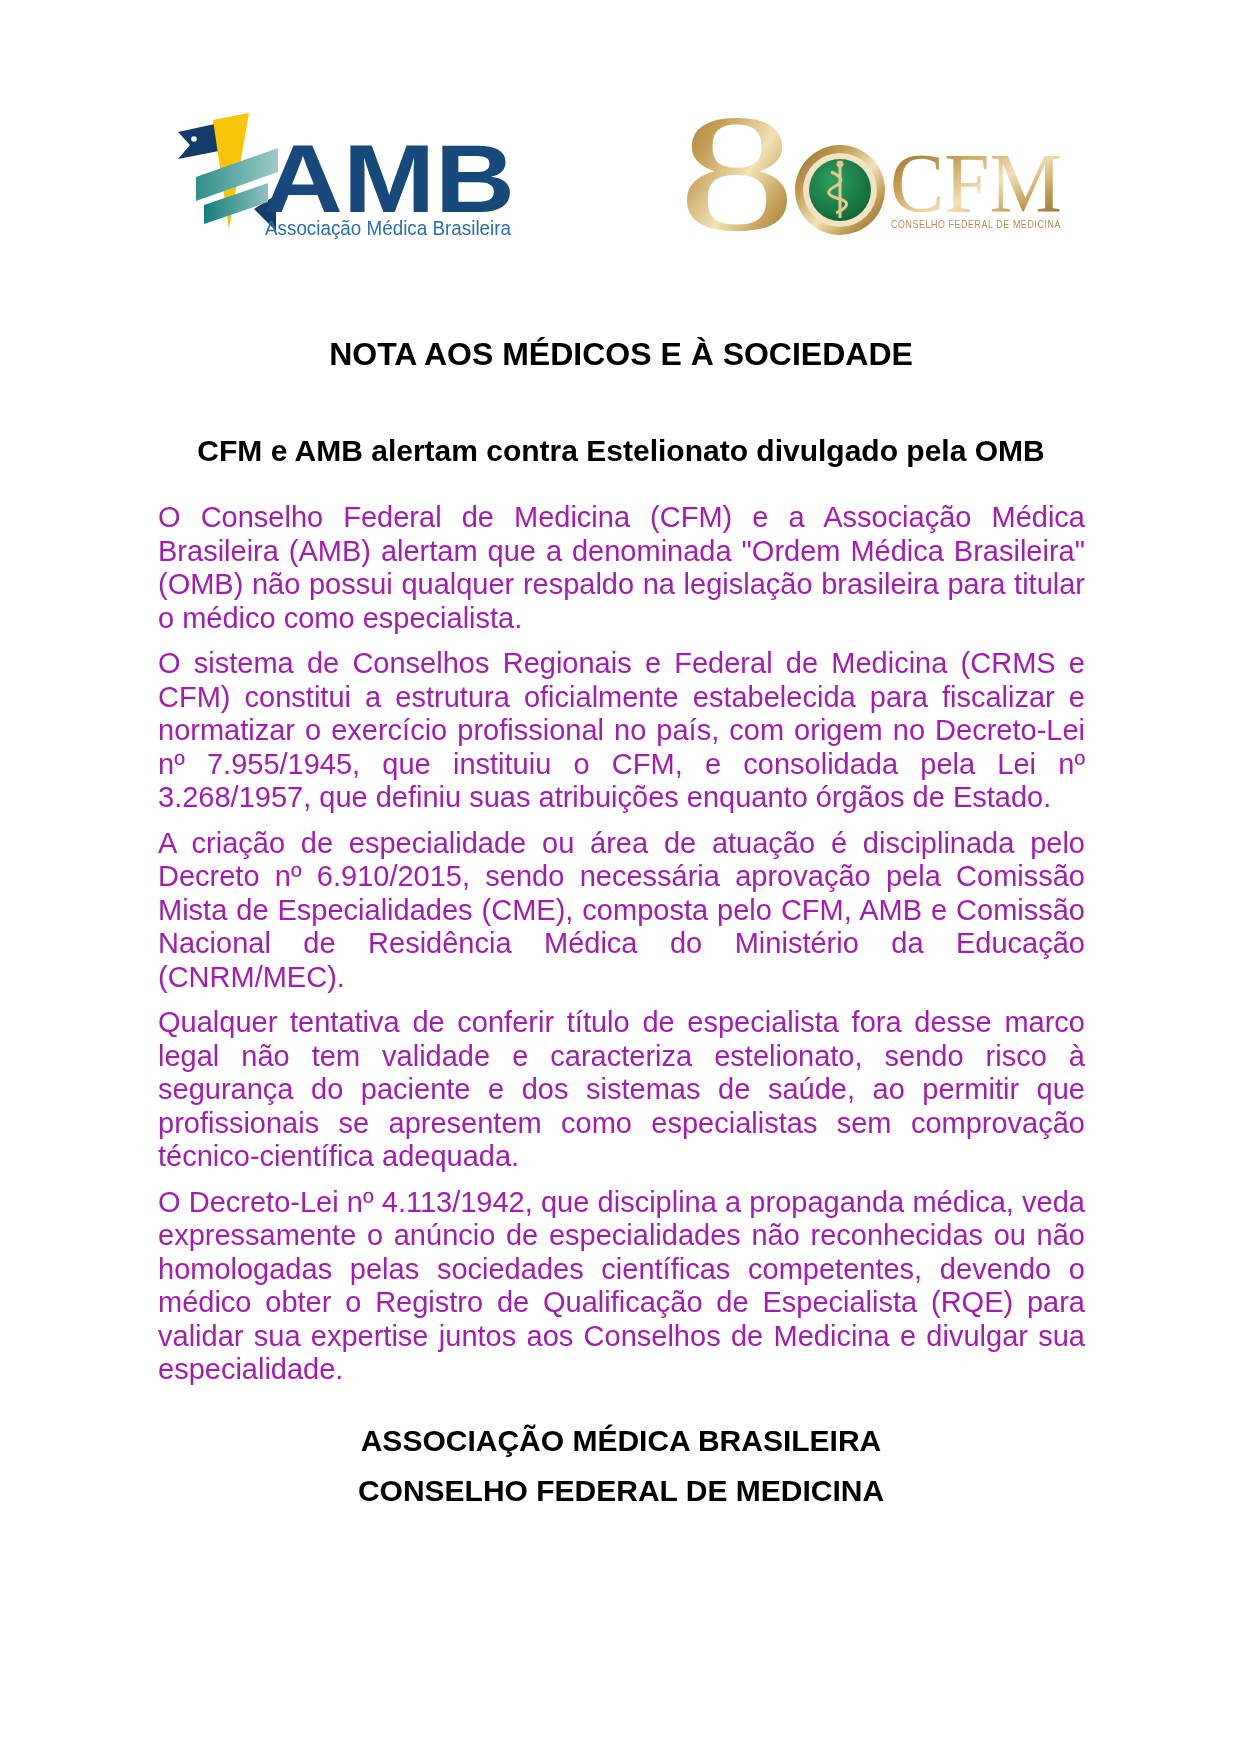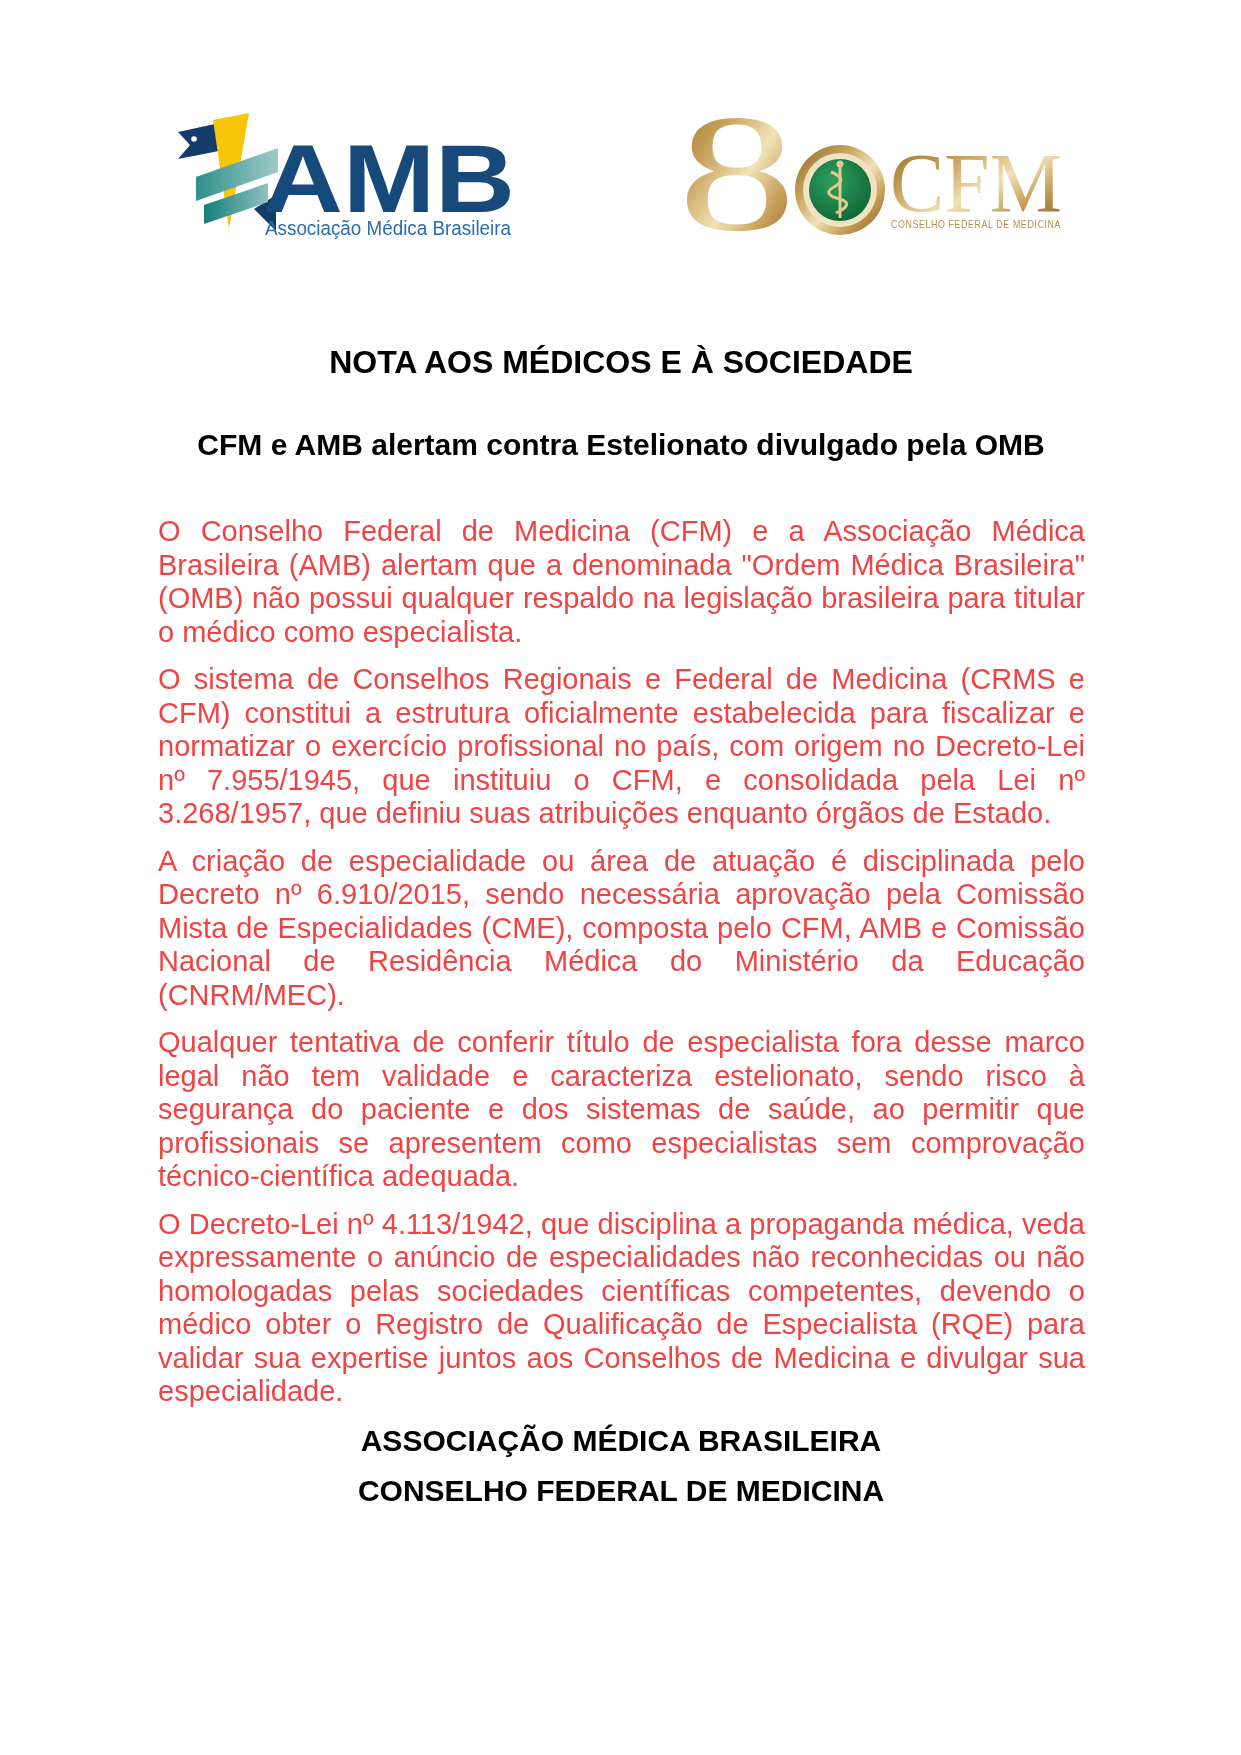--- a/index.html
+++ b/index.html
@@ -14,38 +14,38 @@
   
   .logo-amb{position:absolute;left:158px;top:98px;width:362px;height:142px;}
   .logo-cfm{position:absolute;left:672px;top:98px;width:400px;height:137px;}
   svg text{font-family:"Liberation Sans", sans-serif;}
   svg .serif{font-family:"Liberation Serif", serif;}
 
   
   .doc-title{
     position:absolute;top:328px;left:157px;right:156px;
     text-align:center;font-size:32px;font-weight:bold;color:#000;
-    letter-spacing:0px;margin:16px;
+    letter-spacing:0px;margin:8px;
   }
   .doc-subtitle{
     position:absolute;top:420px;left:157px;right:156px;
-    text-align:center;font-size:30px;font-weight:bold;color:#000;margin:8px;
+    text-align:center;font-size:30px;font-weight:bold;color:#000;margin:14px;
   }
 
   
   .note-body{
     position:absolute;top:501px;left:158px;width:927px;
   }
   .note-body p{
-    margin:14px 0 12px 0;
+    margin:0 0 12px 0;
     font-size:29px;
     line-height:33.5px;
     text-align:justify;
     text-justify:inter-word;
-    color:#ef4444;
+    color:#a21caf;
   }
 
   
   .sig-block{
     position:absolute;top:1424px;left:157px;right:156px;
     text-align:center;color:#000;
   }
   .sig-block .sig-line{
     font-size:30px;font-weight:bold;line-height:33px;margin:0 0 17px 0;
   }

